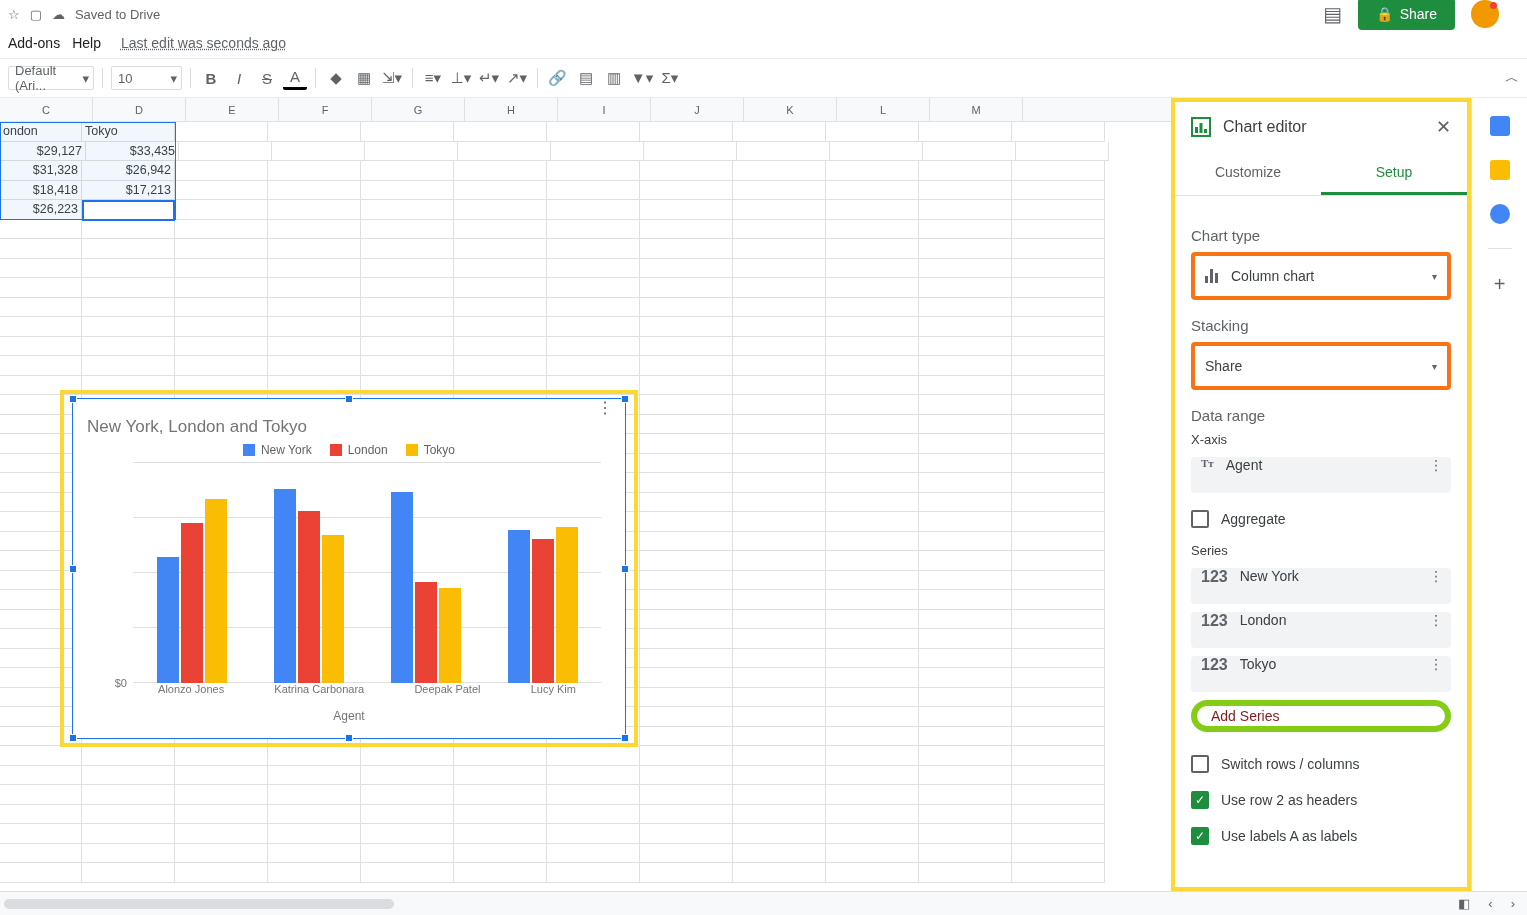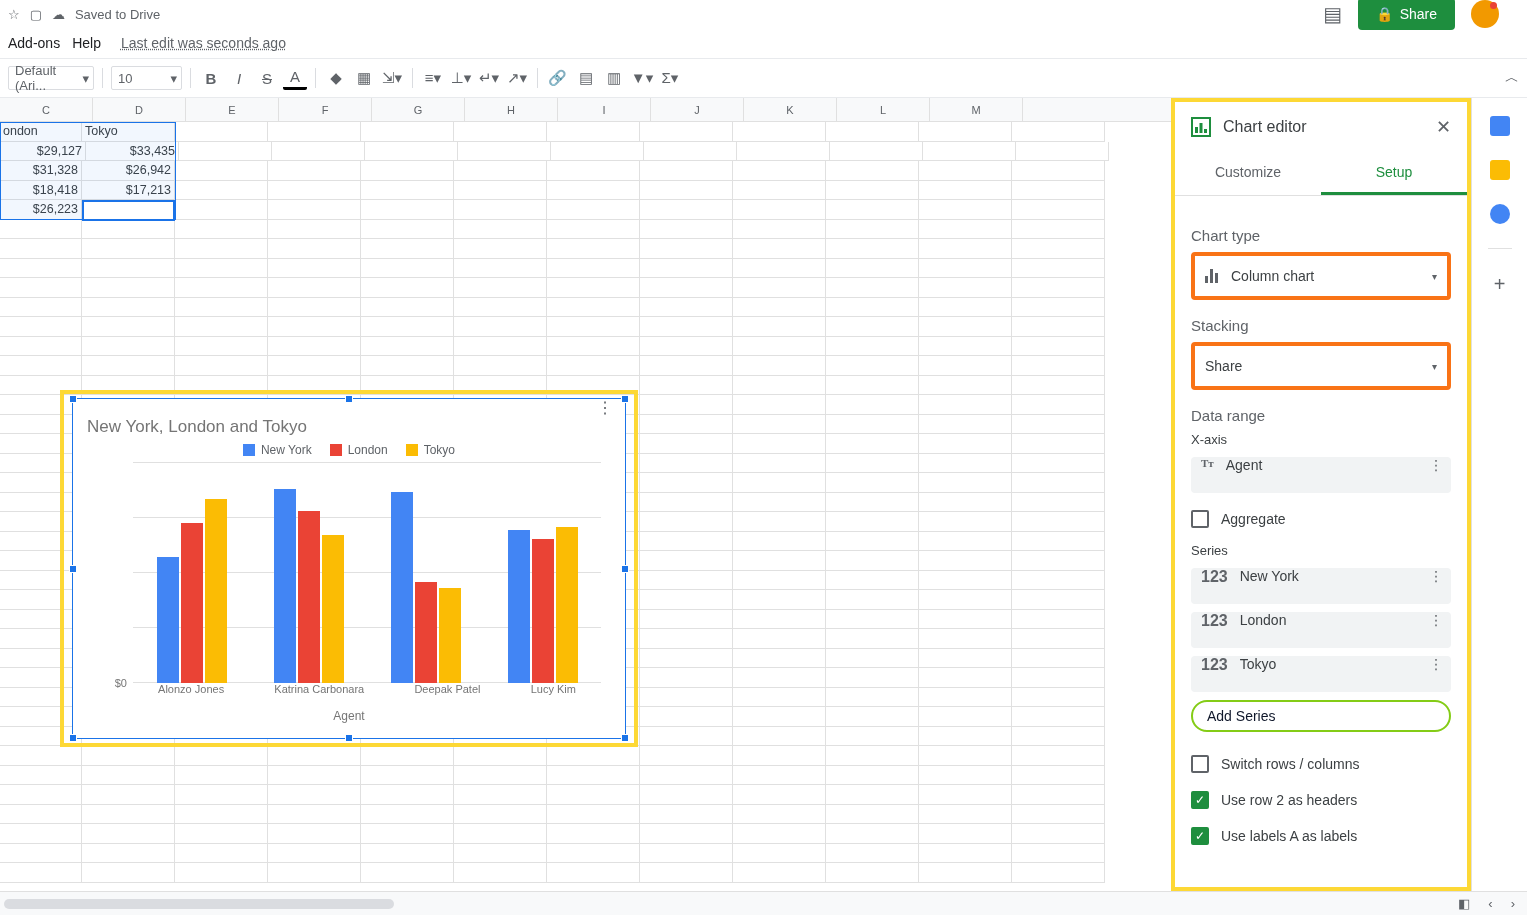--- a/index.html
+++ b/index.html
@@ -49,21 +49,21 @@
   .ed-val { font-size:14px; color:#3c4043; }
   .ed-grid-icon { width:18px; height:18px; border:1.5px solid #5f6368; display:grid; grid-template-columns:1fr 1fr; grid-template-rows:1fr 1fr; }
   .ed-grid-icon div { border:0.5px solid #5f6368; }
   .ed-section { font-size:13px; color:#3c4043; font-weight:500; margin:6px 0 10px 0; }
   .ed-chip { background:#f1f3f4; border-radius:4px; height:36px; display:flex; align-items:flex-start; padding:0 10px; font-size:14px; color:#3c4043; gap:12px; margin-bottom:8px; position:relative; }
   .ed-chip .dots { position:absolute; right:8px; color:#5f6368; cursor:pointer; }
   .chip-icon { font-size:16px; color:#5f6368;font-weight:bold; }
   .ed-checkbox-row { display:flex; align-items:center; gap:12px; font-size:14px; color:#3c4043; padding:9px 0; }
   .ed-checkbox { width:18px; height:18px; border:2px solid #5f6368; border-radius:2px; display:flex; align-items:center; justify-content:center; }
   .ed-checkbox.checked { background:#1e8e3e; border-color:#1e8e3e; color:#fff; font-size:12px; }
-  .add-series { border:2px solid #84cc16; border-radius:16px; height:32px; display:flex; align-items:center; padding:0 14px; font-size:14px; color:#0f172a; margin:6px 0 14px 0; cursor:pointer; }
+  .add-series { border:6px solid #84cc16; border-radius:16px; height:32px; display:flex; align-items:center; padding:0 14px; font-size:14px; color:#7f1d1d; margin:6px 0 14px 0; cursor:pointer; }
   .side-rail { width:56px; border-left:1px solid #e0e0e0; display:flex; flex-direction:column; align-items:center; padding-top:18px; gap:24px; }
   .rail-icon { width:20px; height:20px; border-radius:3px; }
   .bottom-bar { height:24px; border-top:1px solid #e0e0e0; display:flex; align-items:center; background:#f8f9fa; position:relative; }
   .bottom-scroll { height:10px; background:#dadce0; width:390px; border-radius:5px; margin-left:4px; }
   .bottom-right { position:absolute; right:12px; display:flex; gap:18px; color:#5f6368; align-items:center; }
   .chart-inner { padding:18px 14px 10px 14px; }
   .chart-title { font-size:17px; color:#757575; margin-bottom:6px; }
   .legend { display:flex; justify-content:center; gap:18px; font-size:12px; color:#5f6368; margin-bottom:6px; }
   .leg-item { display:flex; align-items:center; gap:6px; }
   .leg-sw { width:12px; height:12px; }

